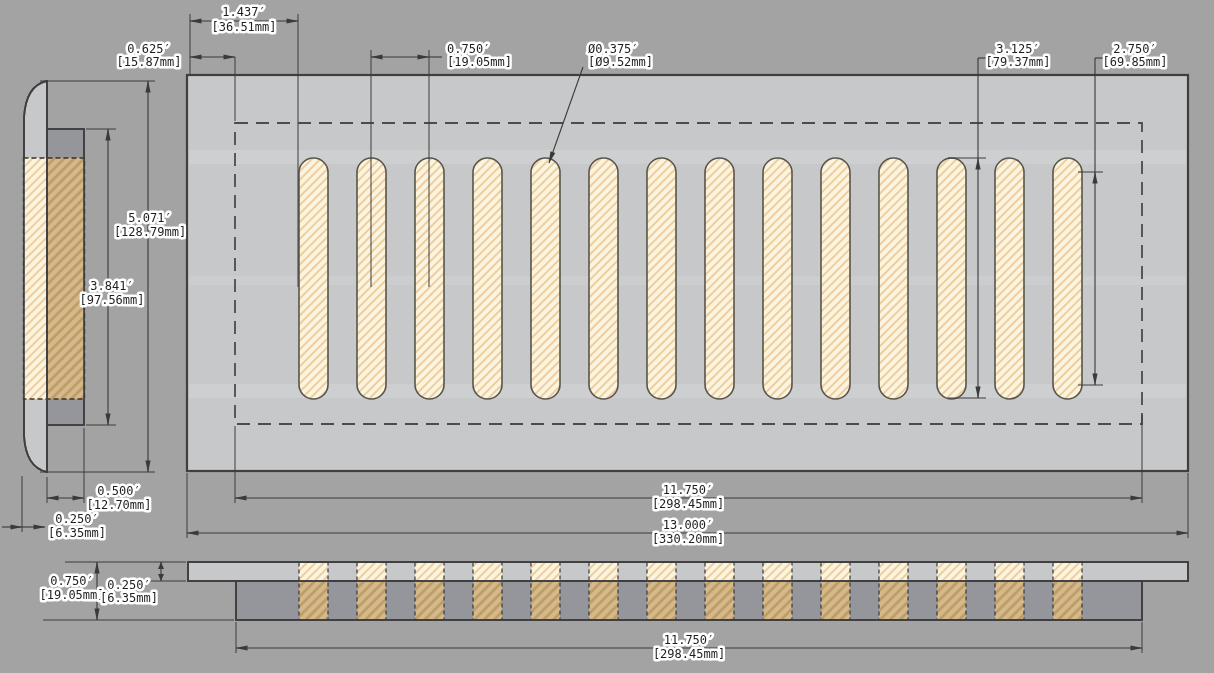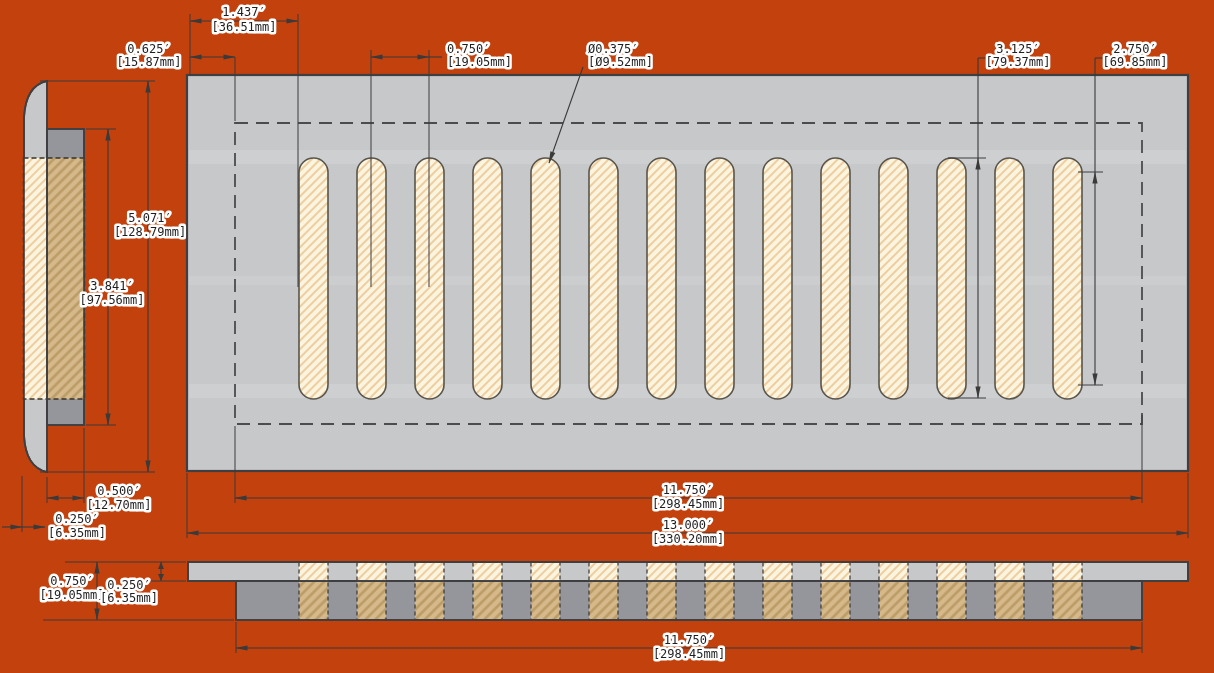--- a/index.html
+++ b/index.html
@@ -1,16 +1,16 @@
 <!DOCTYPE html>
 <html><head>
 <meta charset="utf-8">
 <style>
   html,body{margin:0;padding:0;background:#ffffff;}
-  .stage{position:relative;width:1214px;height:673px;background:#c2410c;overflow:hidden;
+  .stage{position:relative;width:1214px;height:673px;background:#a3a3a3;overflow:hidden;
          font-family:"DejaVu Sans Mono", monospace;}
   svg{display:block;}
   .ext{stroke:#3c3c3c;stroke-width:1;fill:none;}
   .dl{stroke:#3a3a3a;stroke-width:1.1;fill:none;}
   .outline-thin{fill:none;stroke:#3f3f42;stroke-width:1.6;}
   .dtext{font-family:"DejaVu Sans Mono", monospace;font-size:12px;fill:#1e1e1e;
          paint-order:stroke;stroke:#ffffff;stroke-width:5px;stroke-linejoin:round;}
 </style>
 </head>
 <body>

